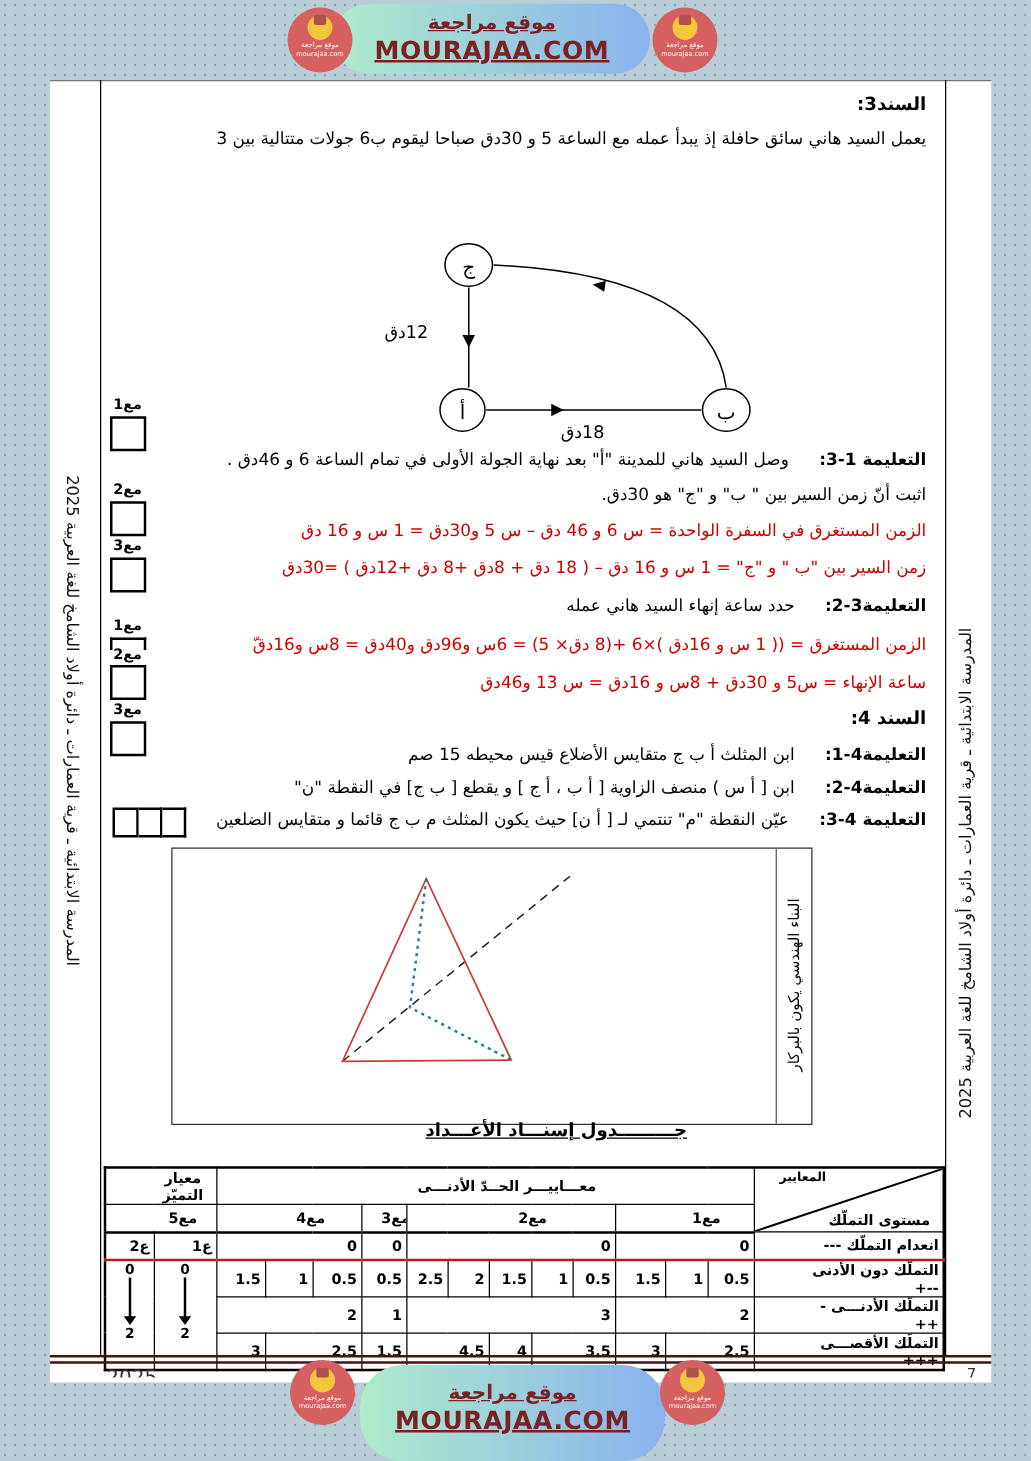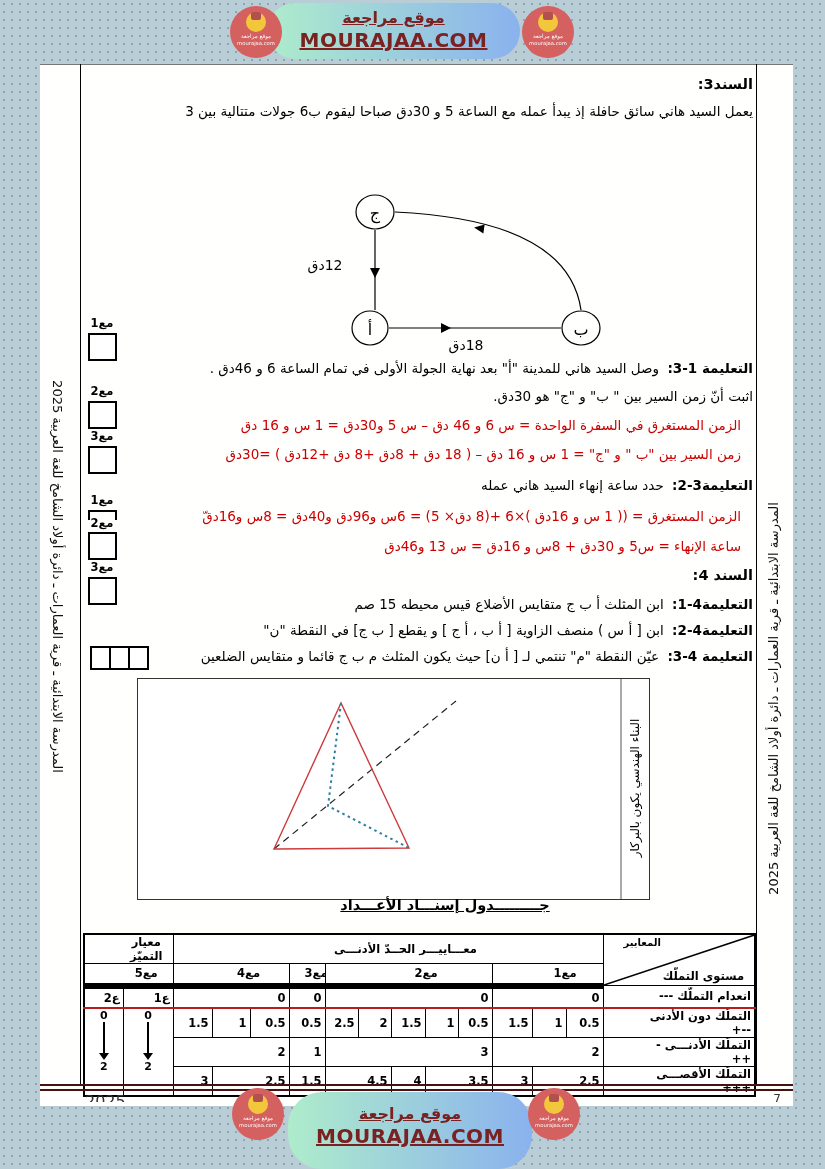--- a/index.html
+++ b/index.html
@@ -16,23 +16,23 @@
   .badge{position:absolute;width:52px;height:52px;border-radius:50%;background:#d56060;text-align:center;z-index:7;overflow:hidden;}
   .yc{width:20px;height:20px;border-radius:50%;background:#f3c73b;margin:5px auto 1px;}
   .yc i{display:block;width:10px;height:8px;background:#b25050;border-radius:2px;margin:6px auto 0;}
   .badge .t1{font-size:7px;color:#fff;line-height:1;transform:scale(.8);}
   .badge .t2{font-size:7px;color:#fff;line-height:1.1;transform:scale(.75);direction:ltr;}
   
   .sheet{position:absolute;left:40px;top:64px;width:753px;height:1041px;background:#fffffe;border-top:1px solid #777;z-index:1;}
   .vrule{position:absolute;top:64px;height:1021px;width:0;border-left:1px solid #000;z-index:2;}
   .margin-text{position:absolute;white-space:nowrap;font-size:13px;letter-spacing:1px;color:#111;text-align:center;z-index:2;}
   
-  .ln{position:absolute;right:72px;white-space:nowrap;font-size:13.5px;z-index:2;}
+  .ln{position:absolute;right:84px;white-space:nowrap;font-size:13.5px;z-index:2;}
   .ttl{font-weight:bold;font-size:14.5px;}
-  .bl{font-weight:bold;margin-left:4px;text-align:center;}
+  .bl{font-weight:bold;margin-left:20px;text-align:center;}
   .red{color:#cc0000;right:84px;}
   
   .chk-label{position:absolute;left:88px;width:28px;text-align:center;font-size:11.5px;font-weight:bold;z-index:3;}
   .chk{position:absolute;left:88px;width:25px;height:24px;border:2px solid #000;background:#fff;z-index:3;}
   .chk-bracket{position:absolute;left:88px;width:25px;height:8px;border:2px solid #000;border-bottom:none;z-index:3;}
   .triple{position:absolute;left:90px;top:646px;display:flex;direction:ltr;z-index:3;}
   .triple span{width:17px;height:20px;border:2px solid #000;border-left:none;background:#fff;}
   .triple span:first-child{border-left:2px solid #000;}
   
   .diagram{position:absolute;left:278px;top:178px;z-index:2;}
@@ -42,21 +42,21 @@
   .tbl-caption{position:absolute;top:897px;left:285px;width:320px;text-align:center;font-weight:bold;
     font-size:14.5px;text-decoration:underline;z-index:2;}
   
   .marks{position:absolute;left:83px;top:933px;width:671px;border-collapse:collapse;table-layout:fixed;
     direction:rtl;font-size:11.5px;font-weight:bold;background:#fff;border:2px solid #000;z-index:2;}
   .marks th,.marks td{border:1px solid #000;padding:0 3px;overflow:hidden;}
   .marks th{text-align:center;font-weight:bold;padding-left:38px;}
   .marks td.rowlabel{text-align:right;padding-left:44px;}
   .marks td.val{text-align:right;}
   .marks tr.r-void td{border-bottom:2px solid #b91c1c;}
-  .marks tr.r-h2 th{border-bottom:6px solid #000000;}
+  .marks tr.r-h2 th{border-bottom:2px solid #000000;}
   .corner{position:relative;padding:0 !important;}
   .corner svg{position:absolute;left:0;top:0;width:100%;height:100%;}
   .c-top{position:absolute;top:2px;left:20px;font-size:10px;}
   .c-bot{position:absolute;bottom:2px;right:10px;font-size:11.5px;}
   .arrowcell{vertical-align:top;}
   .ac{display:flex;flex-direction:column;align-items:center;justify-content:space-between;height:62px;padding-top:1px;}
   .a-top,.a-bot{font-size:11px;font-weight:bold;line-height:1;}
   .varrow{flex:1;width:2px;background:#000;position:relative;margin:1px 0 7px;}
   .varrow:after{content:"";position:absolute;bottom:-6px;left:-4px;border:5px solid transparent;border-top:7px solid #000;border-bottom:none;}
   

